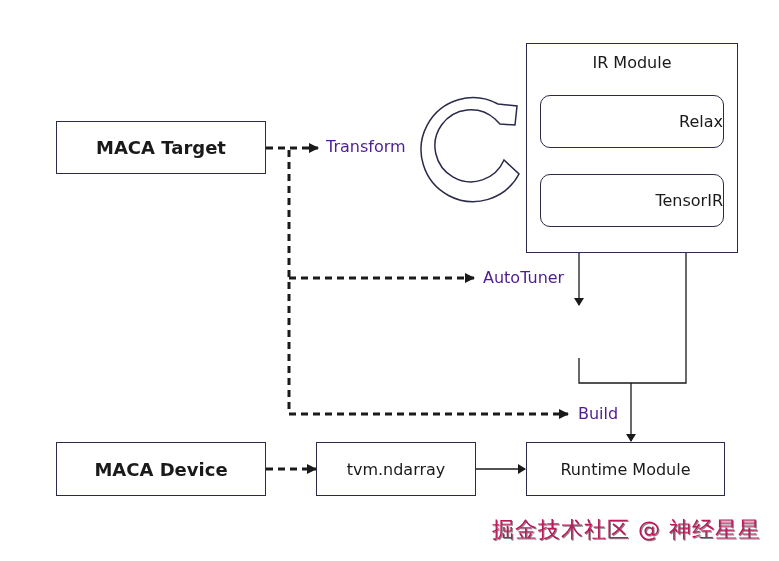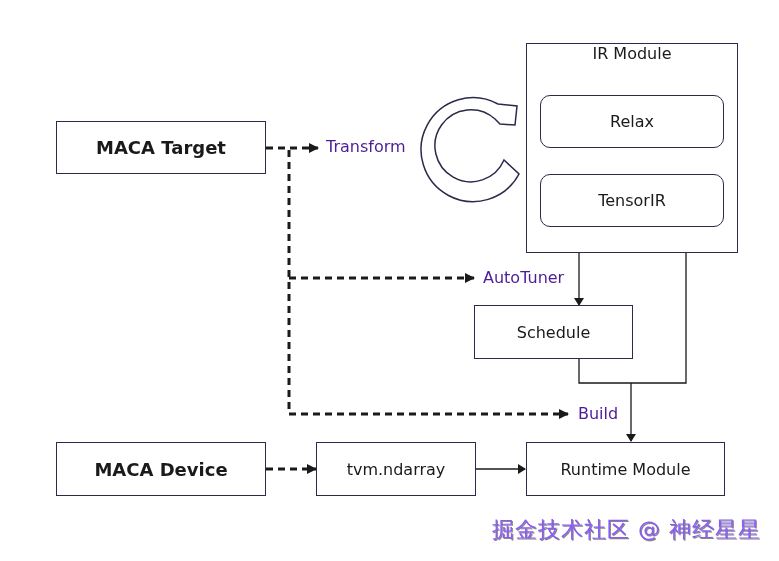--- a/index.html
+++ b/index.html
@@ -1,25 +1,25 @@
 <!DOCTYPE html>
 <html><head>
 <meta charset="utf-8">
 <style>
   html, body { margin: 0; padding: 0; background: #ffffff; }
   body { width: 779px; height: 561px; position: relative; overflow: hidden;
          font-family: "DejaVu Sans", sans-serif; color: #1a1a1a; }
   #stage { position: absolute; left: 0; top: 0; width: 779px; height: 561px; }
   .box { position: absolute; box-sizing: border-box; border: 1.5px solid #2a2a4a; background: #fff;
          display: flex; align-items: center; justify-content: center; }
-  .rbox { border-radius: 10px; }
+  .rbox { border-radius: 10px; justify-content: flex-end; }
   .lbl { position: absolute; font-size: 16px; color: #4c1d95; white-space: nowrap; }
   .bold { font-weight: bold; font-size: 18px; }
   .norm { font-size: 16px; }
-  .wm { position: absolute; right: 18px; top: 515px; font-size: 22px; color: #8b5cf6;
+  .wm { position: absolute; right: 18px; top: 515px; font-size: 22px; color: #be185d;
         font-family: "DejaVu Sans", sans-serif; letter-spacing: 1px;
         text-shadow: 1px 1px 0 #888, -1px -1px 0 #fff; white-space: nowrap; text-align: center; }
 </style>
 </head>
 <body>
 
 <div id="stage">
 
   <svg width="779" height="561" style="position:absolute;left:0;top:0">
     <defs>
@@ -60,34 +60,31 @@
     </g>
   </svg>
 
   <div class="box" style="left:56px;top:121px;width:210px;height:53px">
     <span class="bold">MACA Target</span>
   </div>
 
   <span class="lbl" style="left:326px;top:137px">Transform</span>
 
   <div class="box" style="left:526px;top:43px;width:212px;height:210px;align-items:flex-start">
-    <span class="norm" style="margin-top:0">IR Module</span>
+    <span class="norm" style="margin-top:9px">IR Module</span>
   </div>
   <div class="box rbox" style="left:540px;top:95px;width:184px;height:53px">
     <span class="norm">Relax</span>
   </div>
   <div class="box rbox" style="left:540px;top:174px;width:184px;height:53px">
     <span class="norm">TensorIR</span>
   </div>
 
   <span class="lbl" style="left:483px;top:268px">AutoTuner</span>
 
-  <div class="box" style="left:474px;top:305px;width:159px;height:54px">
-    <span class="norm">Schedule</span>
-  </div>
 
   <span class="lbl" style="left:578px;top:404px">Build</span>
 
   <div class="box" style="left:56px;top:442px;width:210px;height:54px">
     <span class="bold">MACA Device</span>
   </div>
 
   <div class="box" style="left:316px;top:442px;width:160px;height:54px">
     <span class="norm">tvm.ndarray</span>
   </div>

